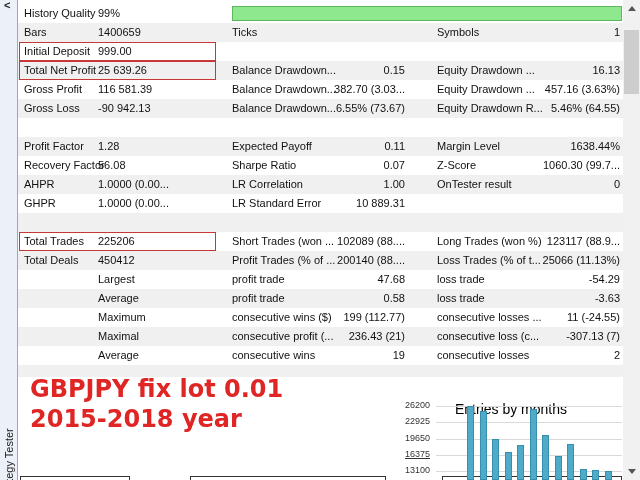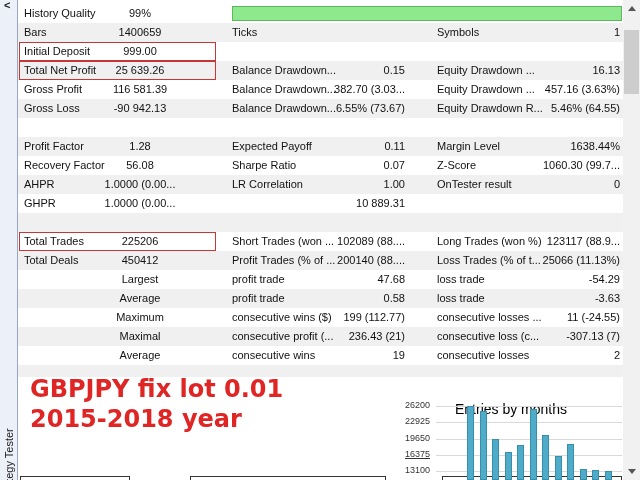--- a/index.html
+++ b/index.html
@@ -10,21 +10,21 @@
             border-right:1px solid #9aa6c0;box-sizing:border-box;}
   .collapse{position:absolute;left:4px;top:-1px;font-size:11px;font-weight:bold;color:#222;cursor:pointer;}
   .vtext{position:absolute;left:3px;top:502px;transform:rotate(-90deg);transform-origin:0 0;
          font-size:11px;white-space:nowrap;color:#1a1a1a;}
   
   .table{position:absolute;left:18px;top:0;width:605px;height:378px;}
   .trow{position:absolute;left:0;width:605px;}
   .cell{position:absolute;top:0;height:100%;line-height:19px;font-size:11px;
         white-space:nowrap;overflow:hidden;}
   .c1l{left:6px;width:160px;}
-  .c1v{left:62px;width:120px;text-align:center;}
+  .c1v{left:80px;width:120px;text-align:left;}
   .c2l{left:214px;width:150px;}
   .c2v{left:267px;width:120px;text-align:right;}
   .c3l{left:419px;width:160px;}
   .c3v{left:482px;width:120px;text-align:right;}
   .progress{position:absolute;left:214px;top:2px;width:388px;height:13px;
             border:1px solid #5db75d;box-sizing:content-box;}
   .redbox{position:absolute;left:1px;top:0;width:197px;height:19px;
           border:1px solid #c83737;box-sizing:border-box;pointer-events:none;}
   
   .annotation{position:absolute;left:30px;top:374px;font-family:"DejaVu Sans",sans-serif;
@@ -124,20 +124,21 @@
         <span class="cell c1l">AHPR</span>
         <span class="cell c1v">1.0000 (0.00...</span>
         <span class="cell c2l">LR Correlation</span>
         <span class="cell c2v">1.00</span>
         <span class="cell c3l">OnTester result</span>
         <span class="cell c3v">0</span>
       </div>
       <div class="trow" style="top: 194px; height: 19px; background: rgb(255, 255, 255);">
         <span class="cell c1l">GHPR</span>
         <span class="cell c1v">1.0000 (0.00...</span>
+        <span class="cell c2l">LR Standard Error</span>
         <span class="cell c2v">10 889.31</span>
       </div>
       <div class="trow" style="top: 213px; height: 19px; background: rgb(240, 240, 240);"></div>
       <div class="trow" style="top: 232px; height: 19px; background: rgb(255, 255, 255);">
         <span class="cell c1l">Total Trades</span>
         <span class="cell c1v">225206</span>
         <span class="cell c2l">Short Trades (won ...</span>
         <span class="cell c2v">102089 (88....</span>
         <span class="cell c3l">Long Trades (won %)</span>
         <span class="cell c3v">123117 (88.9...</span>

